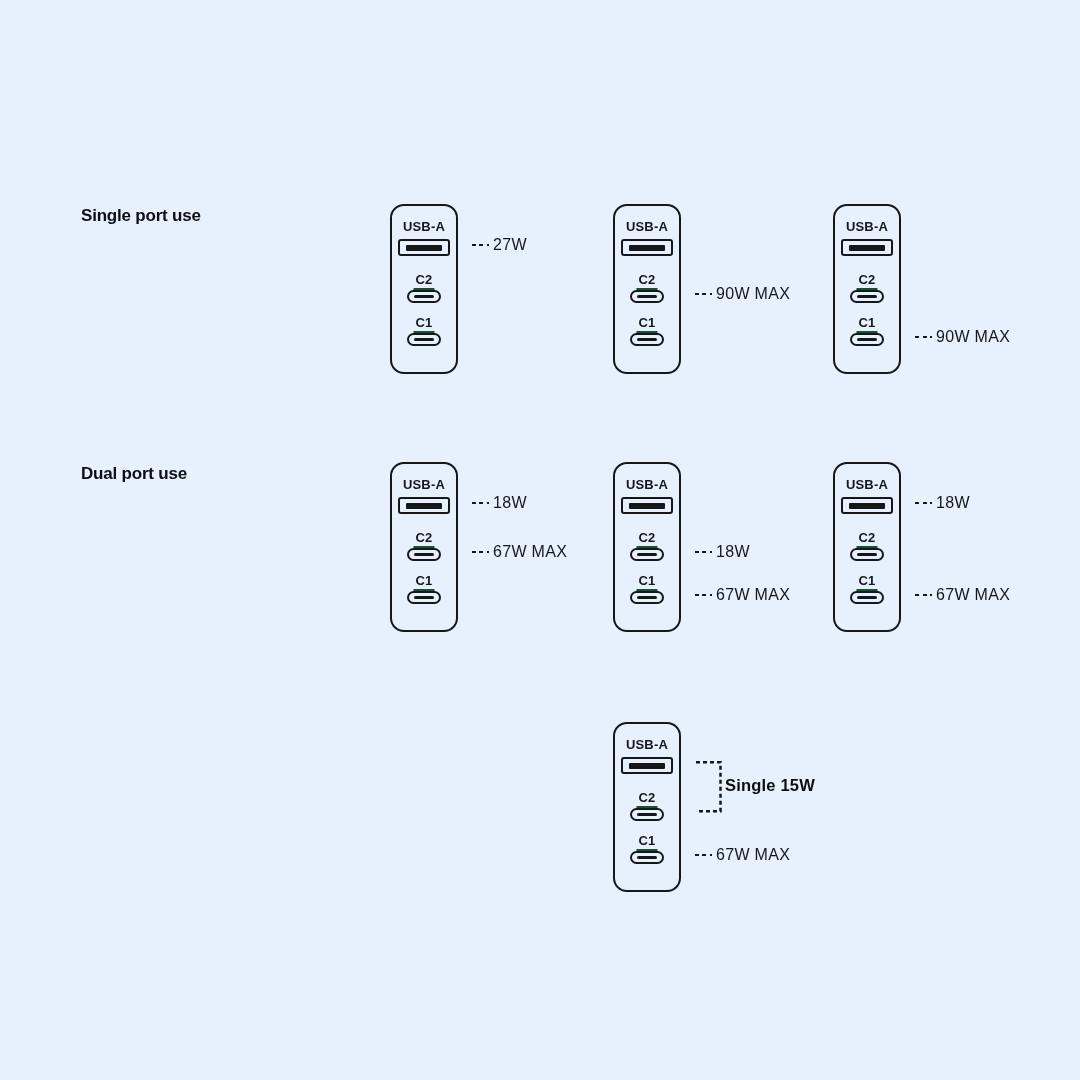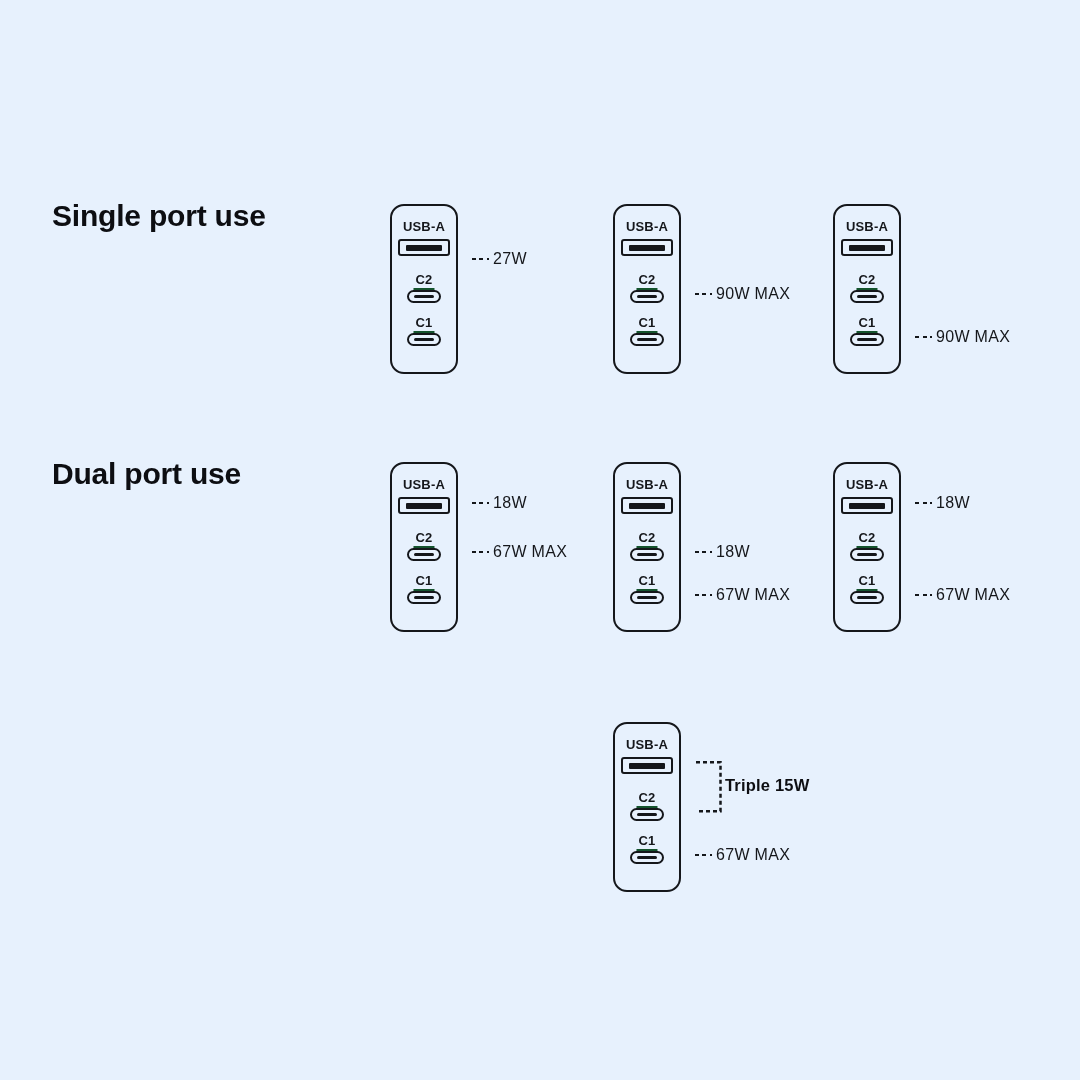--- a/index.html
+++ b/index.html
@@ -6,22 +6,22 @@
   html,body { width:1080px; height:1080px; }
   body {
     background:#E7F1FD;
     font-family:"Liberation Sans", sans-serif;
     color:#15171B;
     overflow:hidden;
   }
   .stage { position:relative; width:1080px; height:1080px; }
 
   .section-title {
-    position:absolute; left:52px;
-    font-size:30px; font-weight:700; line-height:28px;
+    position:absolute; left:81px;
+    font-size:17px; font-weight:700; line-height:28px;
     letter-spacing:-0.2px; color:#0D0E12; white-space:nowrap;
   }
 
   .unit { position:absolute; width:230px; height:180px; }
 
   .charger {
     position:absolute; left:0; top:0;
     width:68px; height:170px;
     border:2.5px solid #15171B; border-radius:14px;
     background:transparent;
@@ -85,21 +85,21 @@
         </span>
       <span class="plabel u" style="top:66px">C2</span>
       <span class="port-c" style="top:84px">
           <span class="pin"></span>
         </span>
       <span class="plabel u" style="top:109px">C1</span>
       <span class="port-c" style="top:127px">
           <span class="pin"></span>
         </span>
     </div>
-    <div class="callout" style="top:45px">
+    <div class="callout" style="top:31px">
       <span class="dash"></span>
       <span class="ctext">27W</span>
     </div>
   </div>
 
   <div class="unit" style="left:613px;top:204px">
     <div class="charger">
       <span class="plabel" style="top:13px">USB-A</span>
       <span class="port-a">
           <span class="tongue"></span>
@@ -226,20 +226,20 @@
           <span class="pin"></span>
         </span>
       <span class="plabel u" style="top:109px">C1</span>
       <span class="port-c" style="top:127px">
           <span class="pin"></span>
         </span>
     </div>
     <svg class="bracket" width="27" height="52" viewBox="0 0 27 52">
       <path d="M0 1.25 H24.5 V50.25 H0" fill="none" stroke="#15171B" stroke-width="2.5" stroke-dasharray="4 3"></path>
     </svg>
-    <div class="total-label">Triple 15W</div>
+    <div class="total-label">Single 15W</div>
     <div class="callout" style="top:123px">
       <span class="dash"></span>
       <span class="ctext">67W MAX</span>
     </div>
   </div>
 
 </div>
 
 </body></html>

